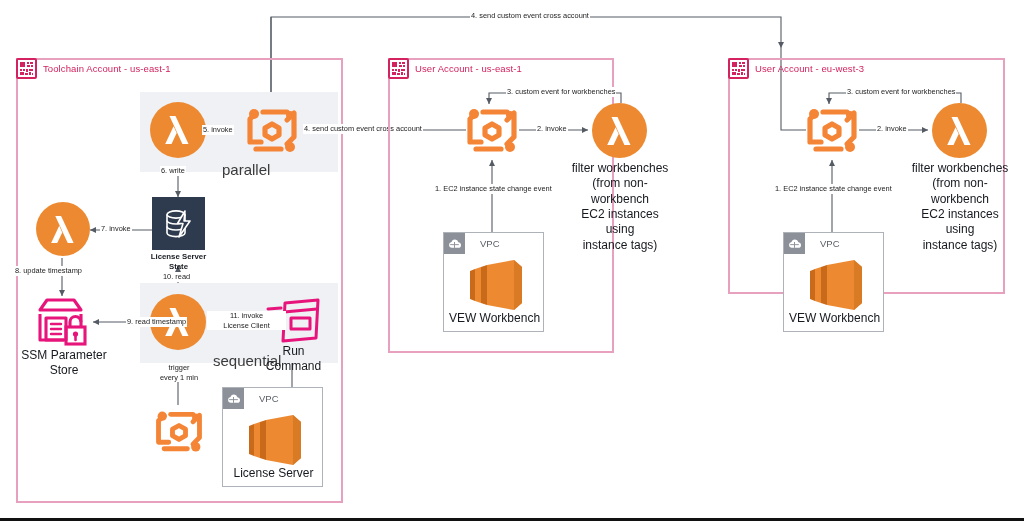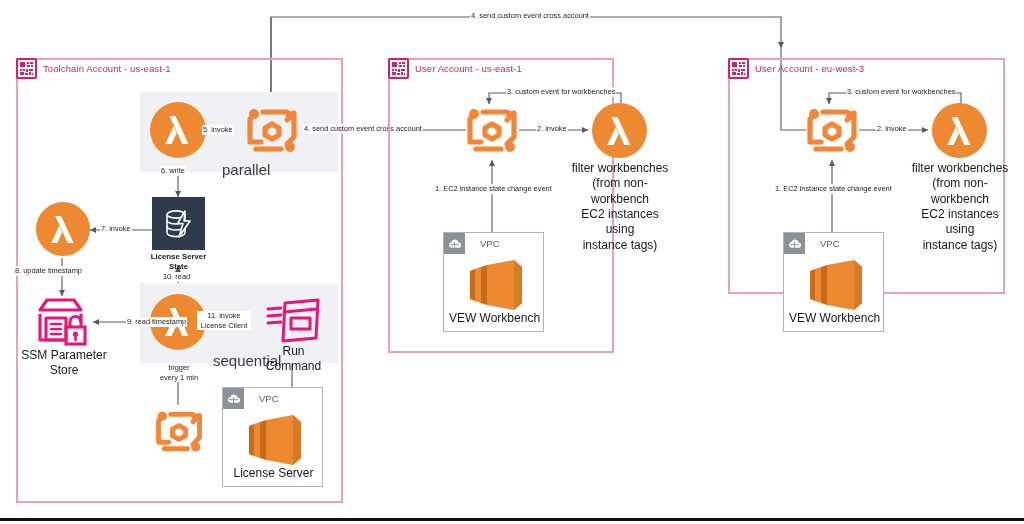--- a/index.html
+++ b/index.html
@@ -359,21 +359,21 @@
     </div>
     <div class="node-label" style="left:0px; top:78px; width:101px;">License Server</div>
   </div>
 
   <div class="edge-label" style="left:202px; top:125px;">5. invoke</div>
   <div class="edge-label" style="left:160px; top:166px;">6. write</div>
   <div class="edge-label" style="left:100px; top:224px;">7. invoke</div>
   <div class="edge-label" style="left:14px; top:266px;">8. update timestamp</div>
   <div class="edge-label" style="left:96px; top:317px;margin-left:30px;">9. read timestamp</div>
   <div class="edge-label" style="left:162px; top:272px;">10. read</div>
-  <div class="edge-label" style="left:197px; top:311px; width:54px;">11. invoke
+  <div class="edge-label" style="left:207px; top:311px; width:79px;">11. invoke
 License Client</div>
   <div class="edge-label" style="left:155px; top:363px; width:48px;">trigger
 every 1 min</div>
 
   <div class="edge-label" style="left:470px; top:11px;">4. send custom event cross account</div>
   <div class="edge-label" style="left:303px; top:124px;">4. send custom event cross account</div>
 
   <div class="account-box" style="left:388px; top:58px; width:226px; height:295px;">
     <div class="account-hdr">
       <span class="account-icon">

